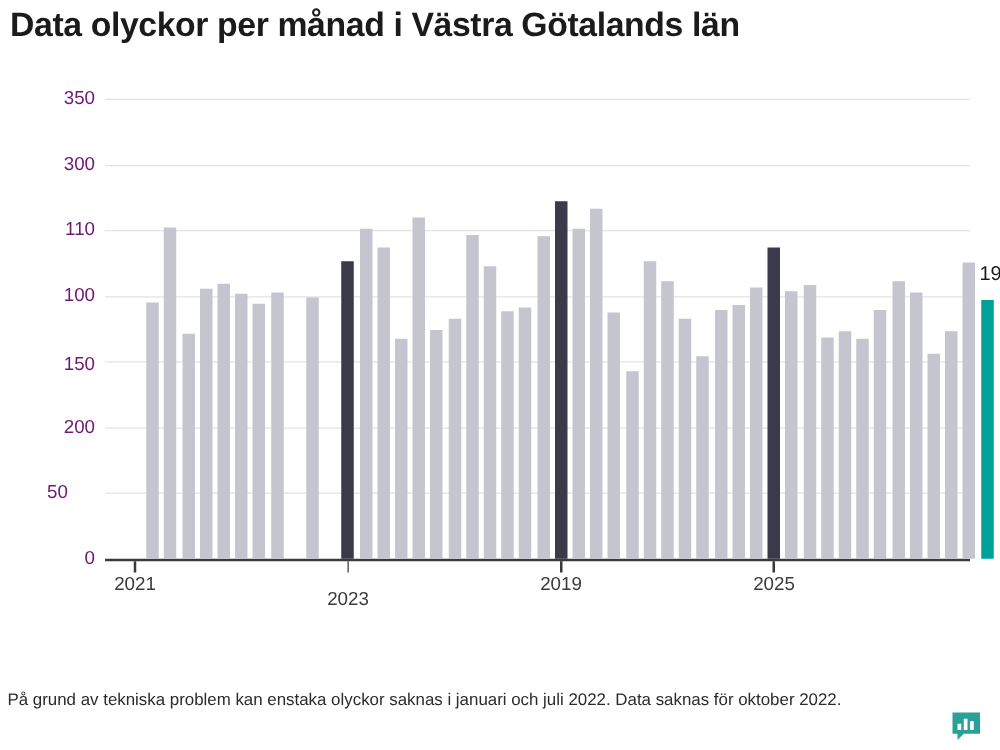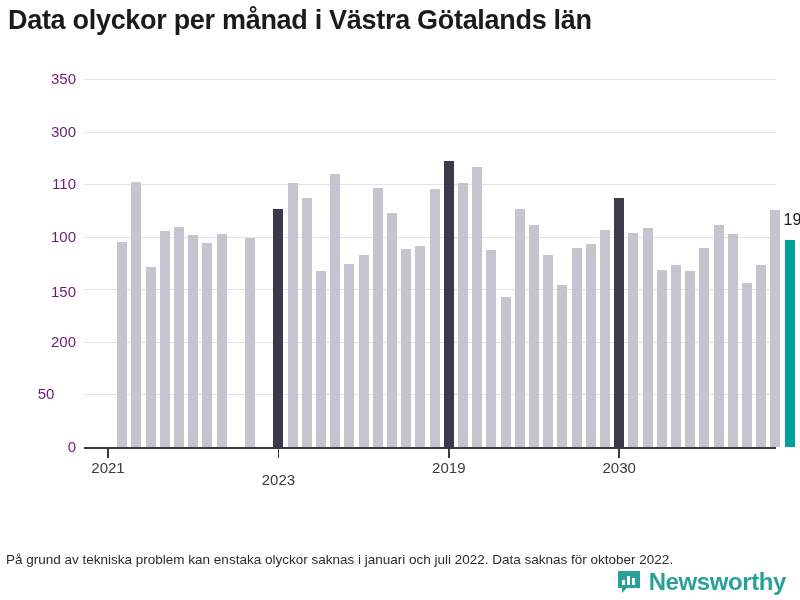--- a/index.html
+++ b/index.html
@@ -161,21 +161,21 @@
     </div>
   <div id="baseline"></div>
   <div id="xticks">
       <div class="xtick-mark" style="left: 107.25px;"></div>
       <div class="xtick-label" style="left: 108px;">2021</div>
       <div class="xtick-mark" style="left: 277.65px;"></div>
       <div class="xtick-label" style="left: 278.4px; margin-top: 12px;">2023</div>
       <div class="xtick-mark" style="left: 448.05px;"></div>
       <div class="xtick-label" style="left: 448.8px;">2019</div>
       <div class="xtick-mark" style="left: 618.45px;"></div>
-      <div class="xtick-label" style="left: 619.2px;">2030</div>
+      <div class="xtick-label" style="left: 619.2px;">2025</div>
     </div>
   <div id="bars">
       <div class="bar" title="2022-02: 195" style="left: 117.2px; height: 205.029px;"></div>
       <div class="bar" title="2022-03: 252" style="left: 131.4px; height: 264.96px;"></div>
       <div class="bar" title="2022-04: 171" style="left: 145.6px; height: 179.794px;"></div>
       <div class="bar" title="2022-05: 205" style="left: 159.8px; height: 215.543px;"></div>
       <div class="bar" title="2022-06: 209" style="left: 174px; height: 219.749px;"></div>
       <div class="bar" title="2022-07: 202" style="left: 188.2px; height: 212.389px;"></div>
       <div class="bar" title="2022-08: 194" style="left: 202.4px; height: 203.977px;"></div>
       <div class="bar" title="2022-09: 203" style="left: 216.6px; height: 213.44px;"></div>
@@ -223,14 +223,13 @@
 
 <div id="footnote">På grund av tekniska problem kan enstaka olyckor saknas i januari och juli 2022. Data saknas för oktober 2022.</div>
 
 <div id="logo">
   <svg id="logo-mark" viewBox="0 0 26 26">
     <path d="M2 2 h22 v17 h-13 l-5 5 v-5 h-4 z" fill="#2aa198"></path>
     <rect x="6" y="11" width="3" height="5" fill="#ffffff"></rect>
     <rect x="11" y="7" width="3" height="9" fill="#ffffff"></rect>
     <rect x="16" y="9" width="3" height="7" fill="#ffffff"></rect>
   </svg>
-  <span id="logo-text">Newsworthy</span>
 </div>
 
 </body></html>

